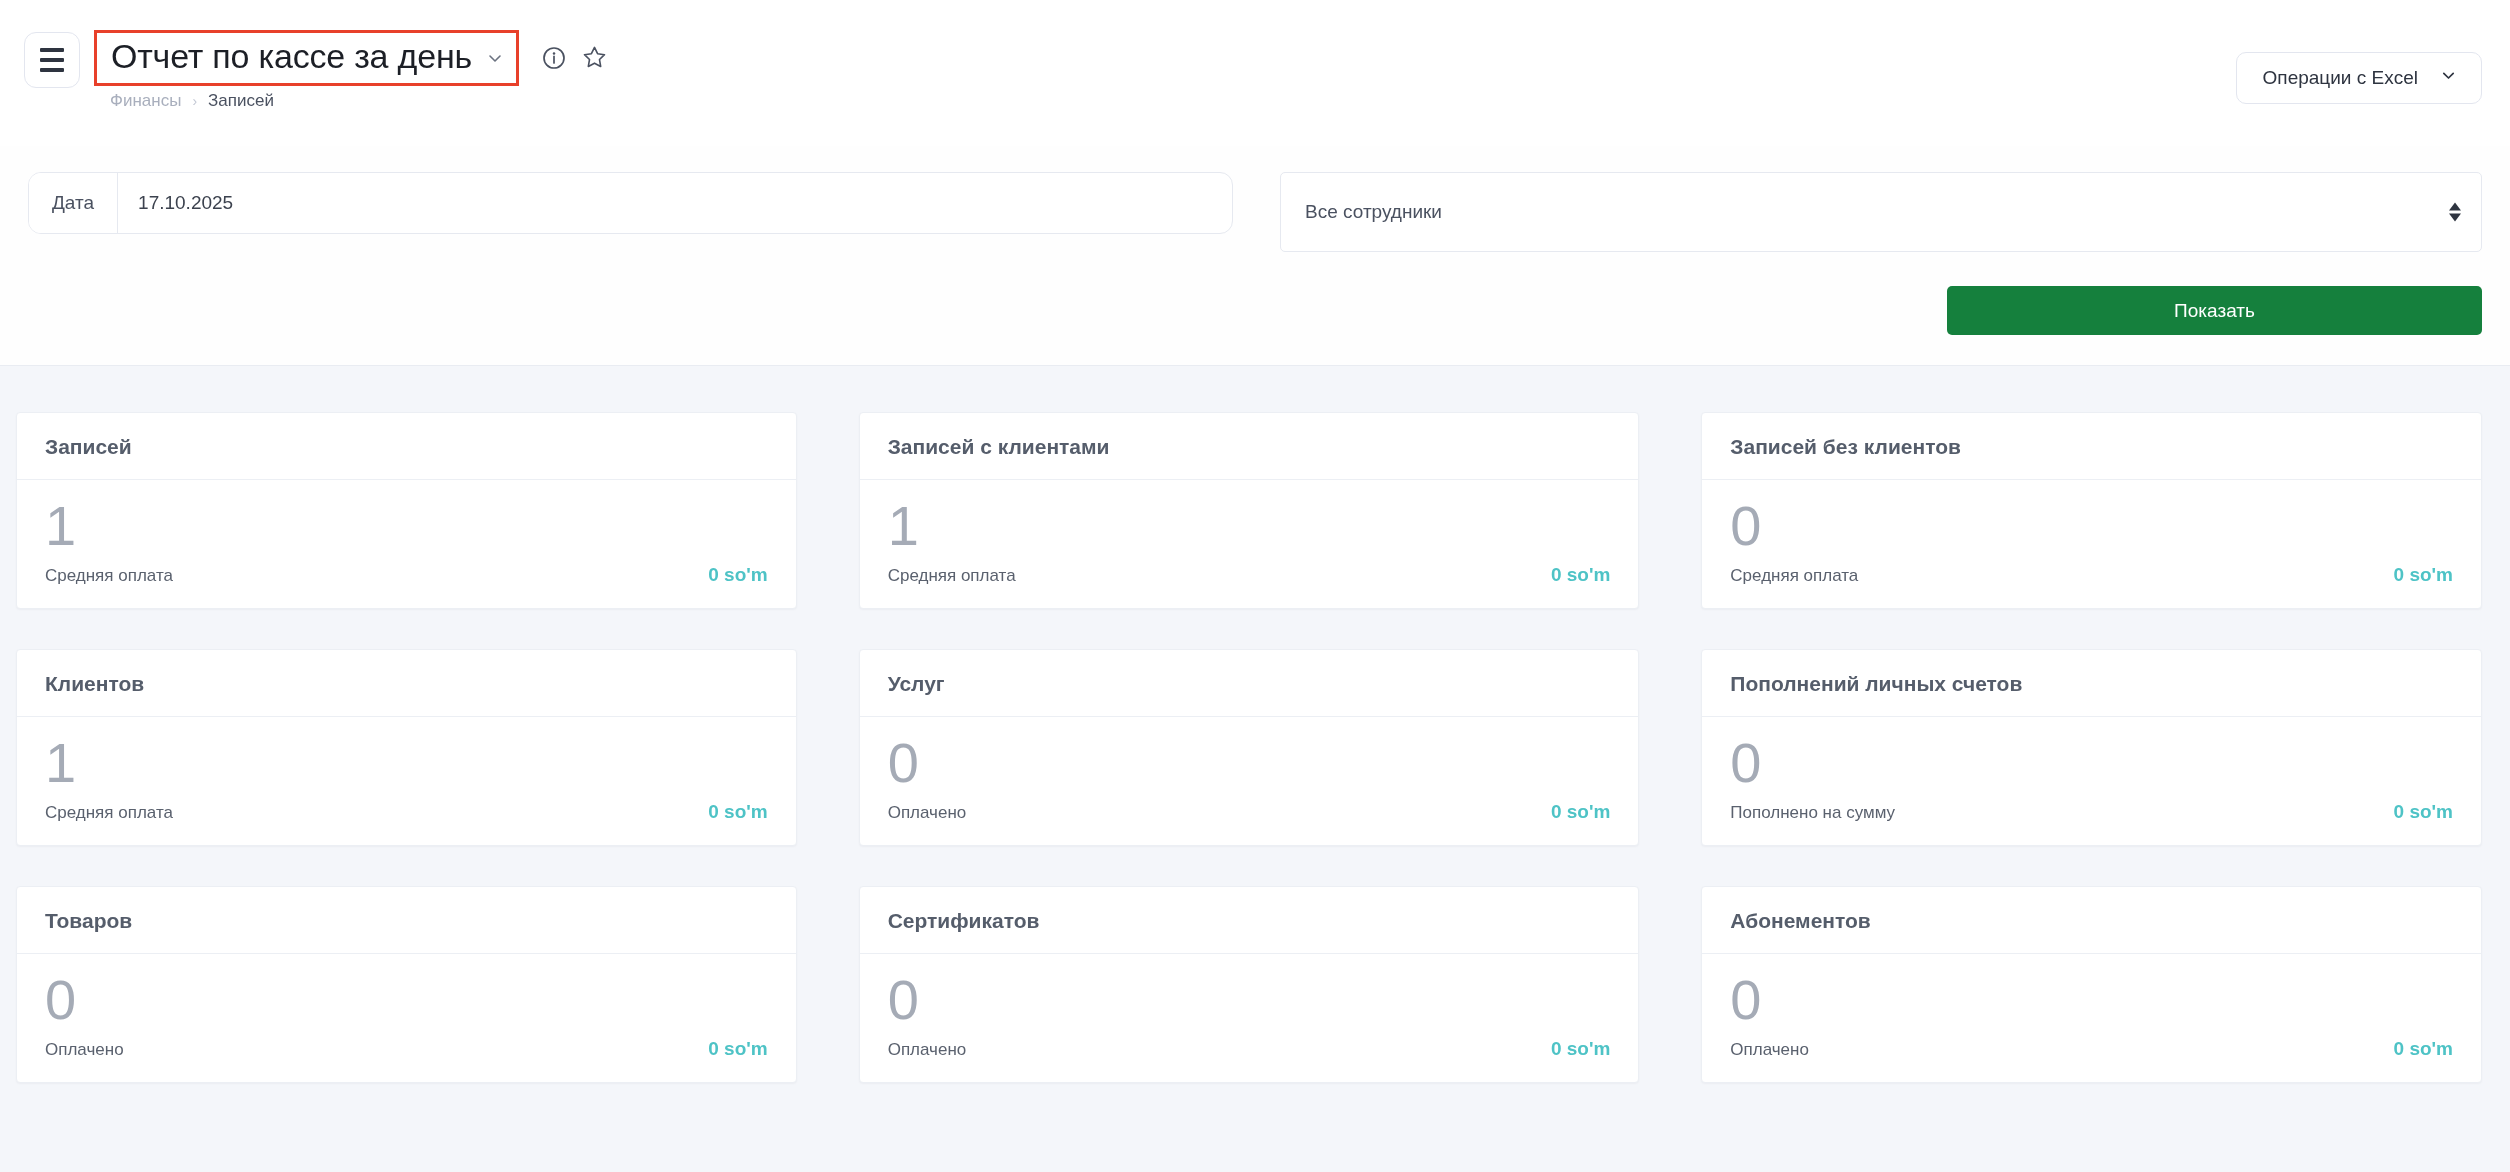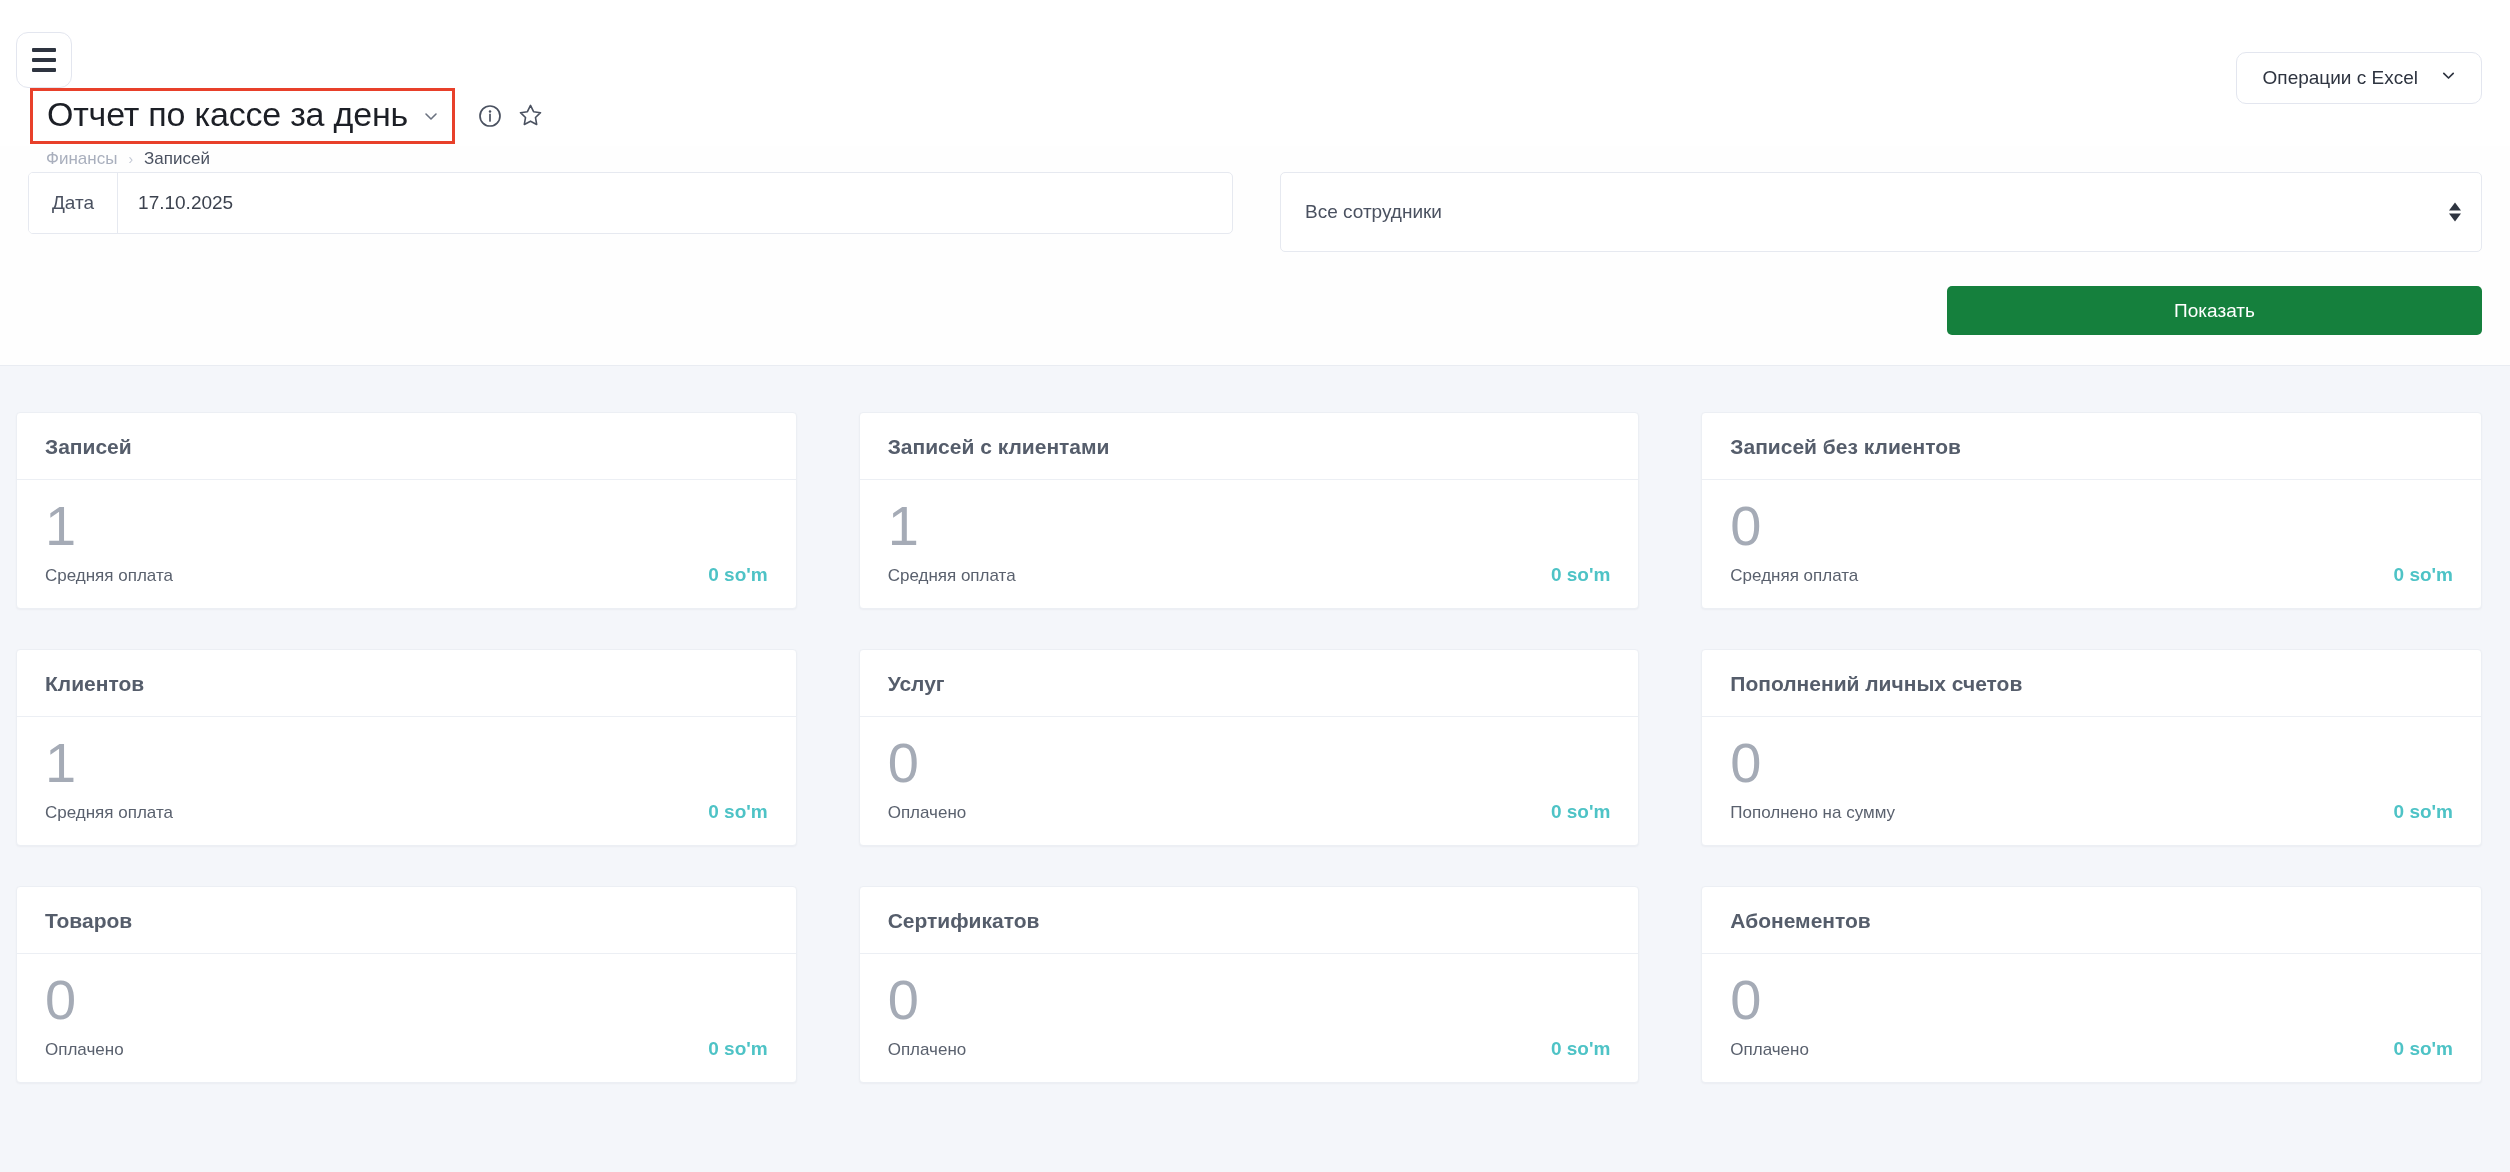--- a/index.html
+++ b/index.html
@@ -16,23 +16,22 @@
     position: relative;
     height: 146px;
     background: #ffffff;
     display: flex;
     align-items: flex-start;
     padding: 0;
   }
   .topbar-left {
     display: flex;
     align-items: flex-start;
-    padding-left: 16px;
+    padding-left: 24px;
     padding-top: 30px;
-    flex-direction: column;
   }
   .hamburger-btn {
     width: 56px;
     height: 56px;
     border: 1.5px solid #e3e6ef;
     border-radius: 12px;
     background: #fff;
     display: flex;
     flex-direction: column;
     align-items: center;
@@ -130,21 +129,21 @@
   }
   .filter-row {
     display: flex;
     gap: 47px;
   }
   .field-date {
     flex: 0 0 1205px;
     display: flex;
     align-items: stretch;
     border: 1px solid #e6e9f0;
-    border-radius: 5px;
+    border-radius: 13px;
     background: #fff;
     height: 62px;
     overflow: hidden;
   }
   .field-date .lbl {
     display: flex;
     align-items: center;
     padding: 0 23px;
     font-size: 19px;
     color: #4a5160;

